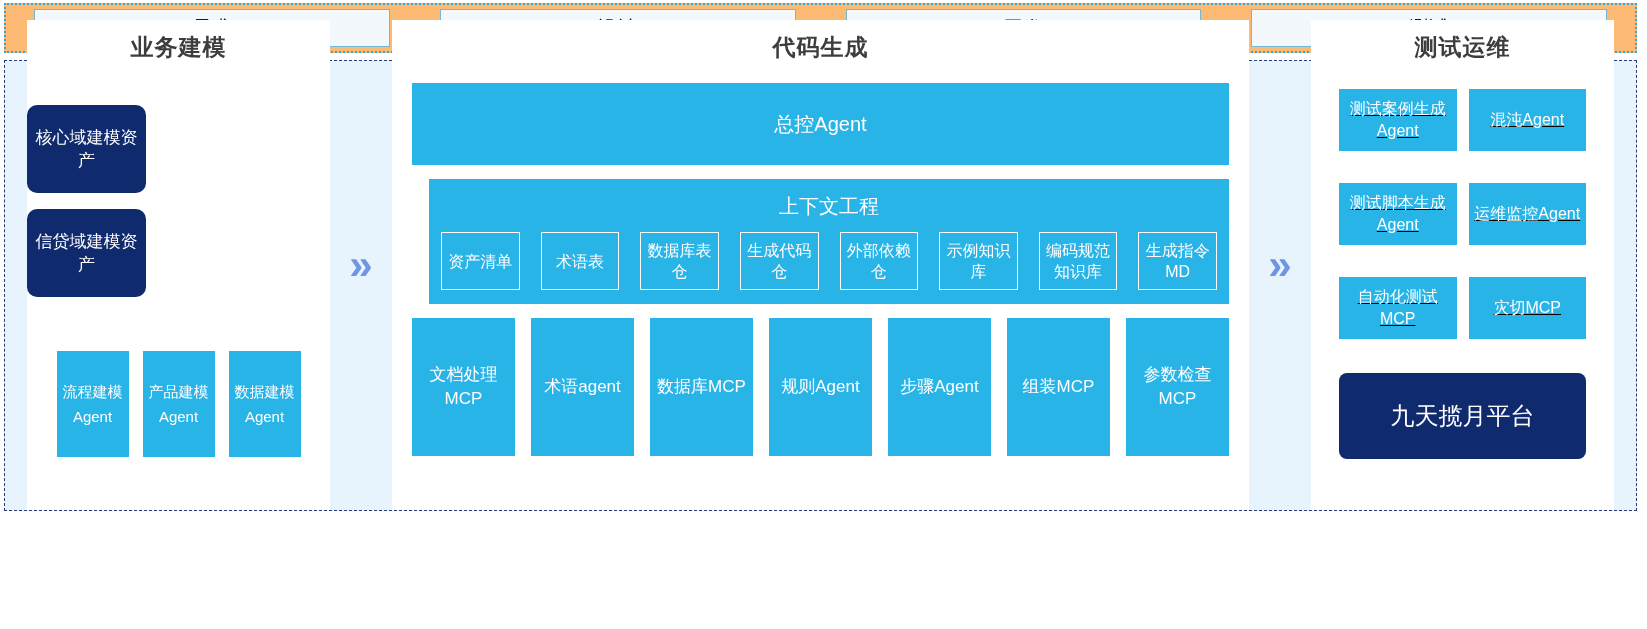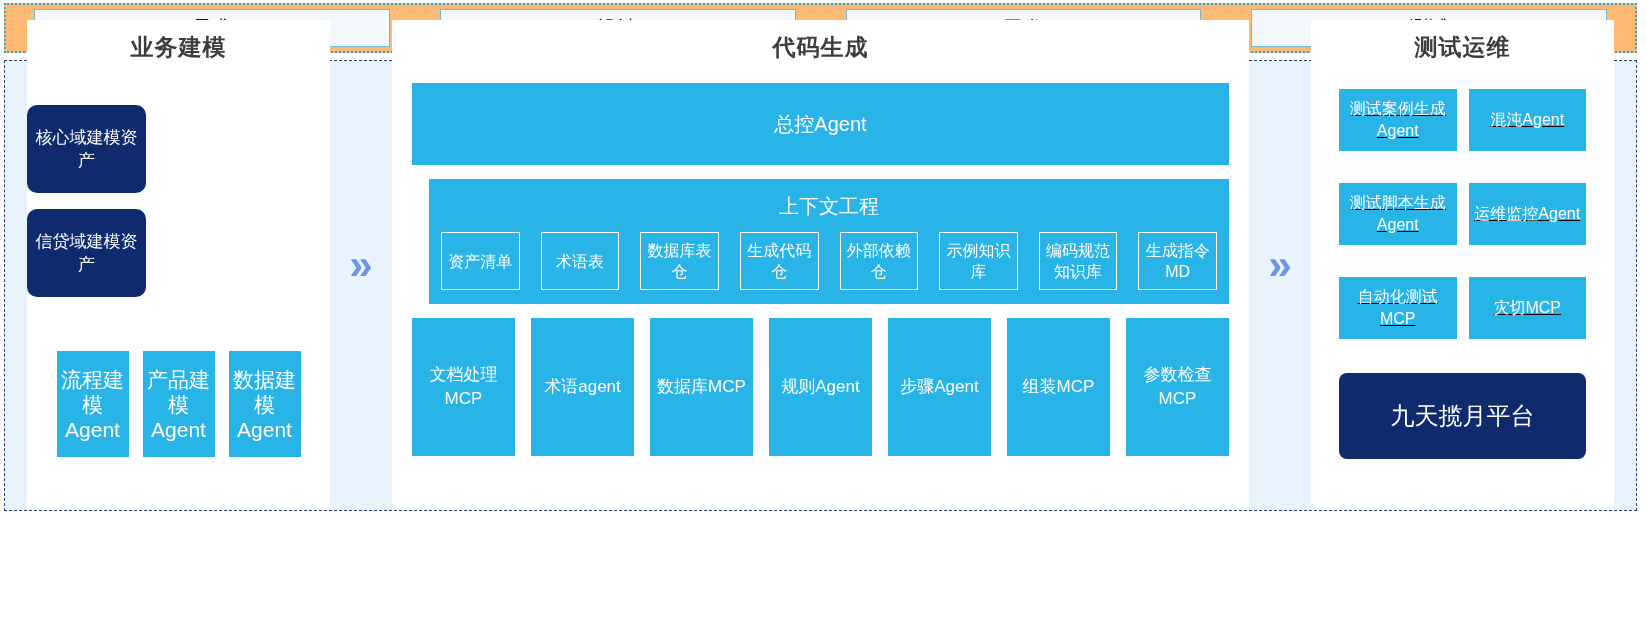--- a/index.html
+++ b/index.html
@@ -111,21 +111,21 @@
     display: flex;
     gap: 14px;
     justify-content: center;
     margin-top: 54px;
   }
   .agent-box-left {
     width: 72px;
     height: 106px;
     background: #29b4e8;
     color: #ffffff;
-    font-size: 21px;
+    font-size: 15px;
     line-height: 25px;
     display: flex;
     align-items: center;
     justify-content: center;
     text-align: center;
     box-sizing: border-box;
   }
 
   
   .chevron {

